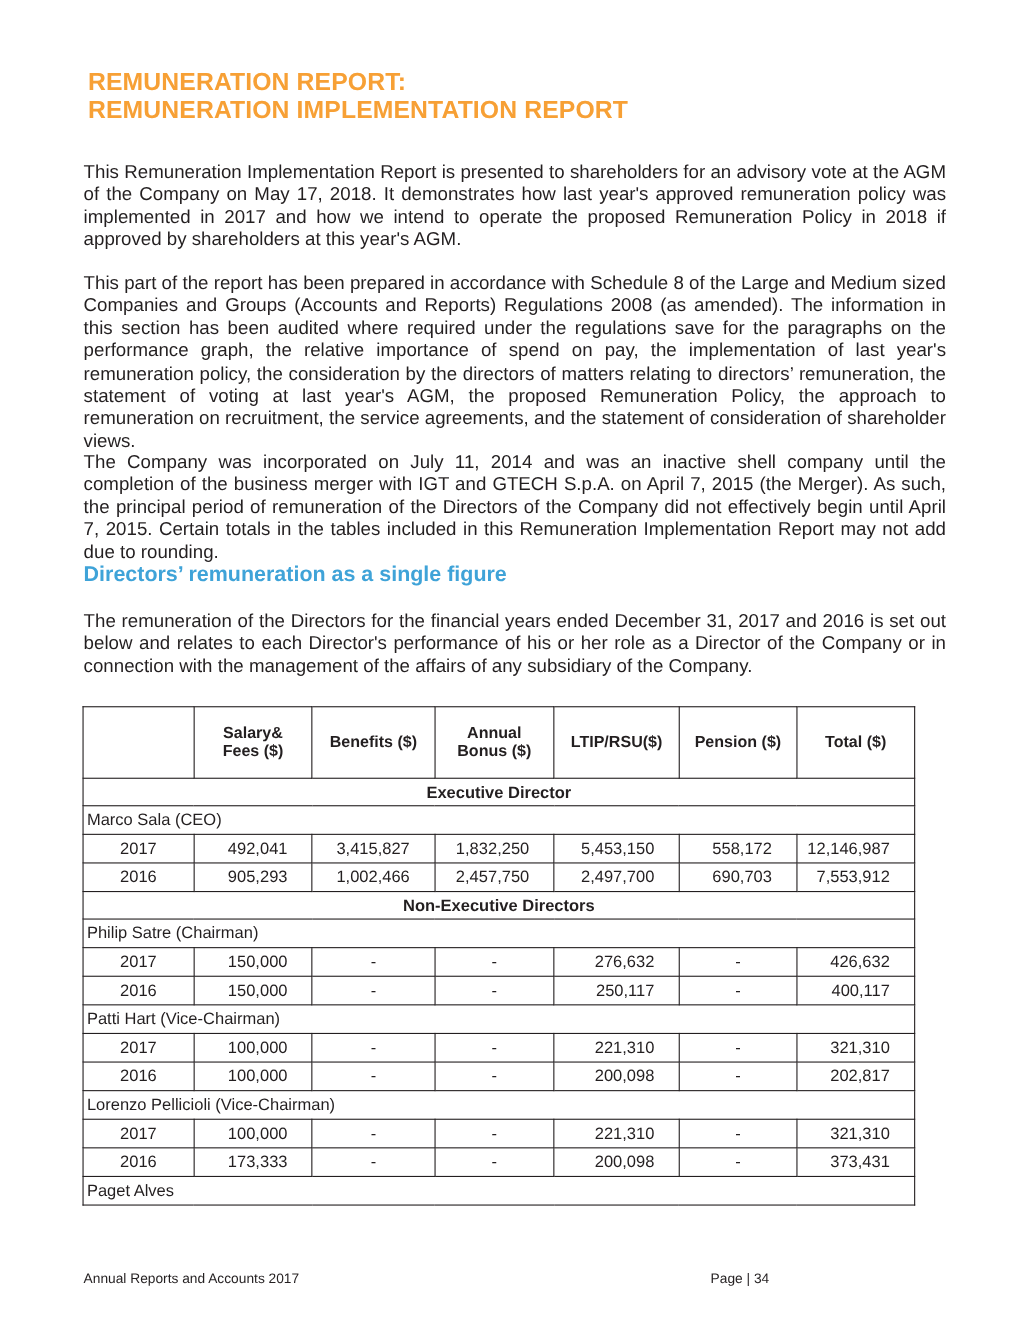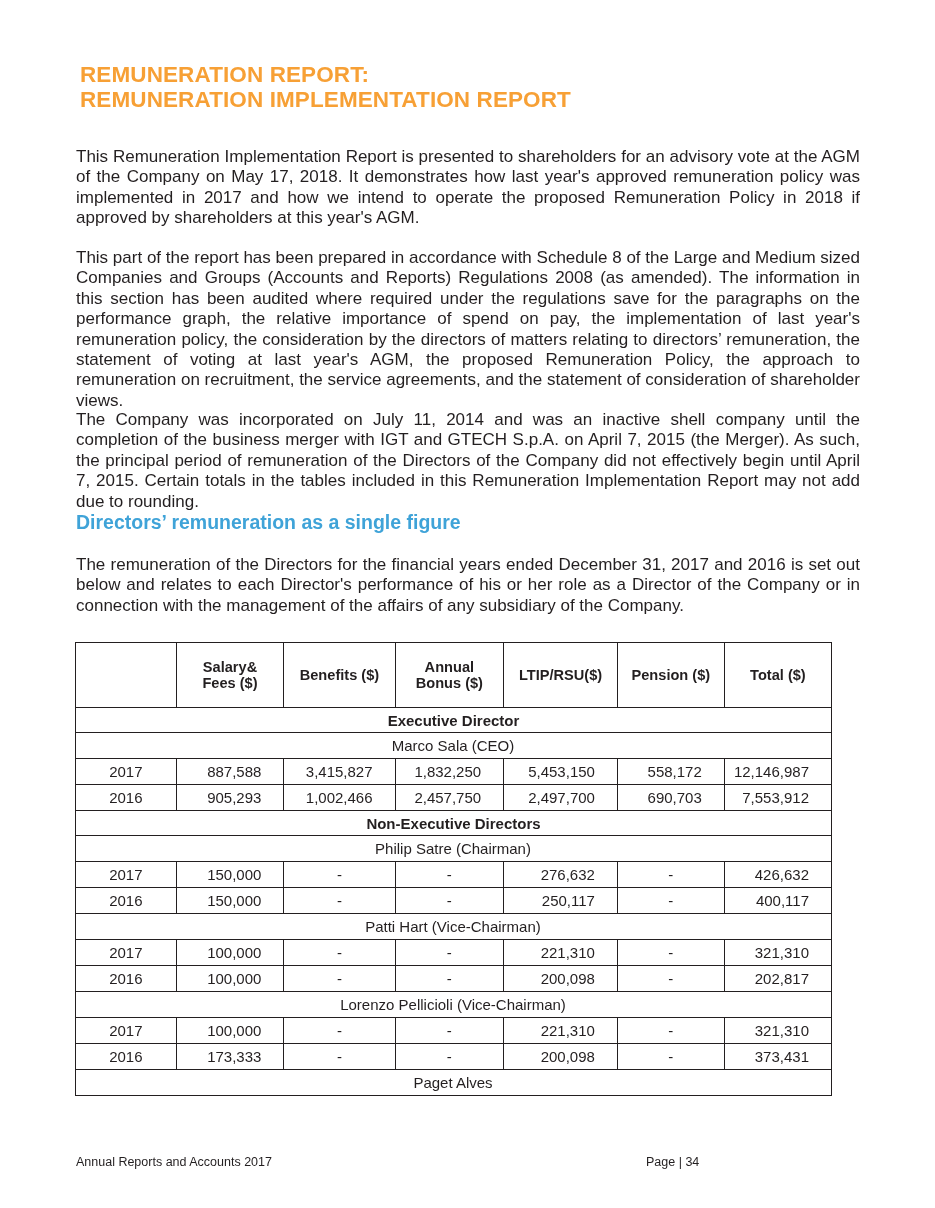--- a/index.html
+++ b/index.html
@@ -73,21 +73,21 @@
       text-align: center;
       vertical-align: middle;
     }
     table.remun tr.section td {
       height: 24px;
       font-weight: bold;
       text-align: center;
     }
     table.remun tr.person td {
       height: 25px;
-      text-align: center;
+      text-align: left;
       padding-left: 3px;
       margin-left: 28px;
     }
     table.remun tr.yr td {
       height: 25px;
       text-align: center;
     }
     table.remun tr.yr td.num {
       text-align: right;
       padding-right: 22px;
@@ -169,21 +169,21 @@
   </thead>
   <tbody id="tbody">
       <tr class="section">
         <td colspan="7">Executive Director</td>
       </tr>
       <tr class="person">
         <td colspan="7">Marco Sala (CEO)</td>
       </tr>
       <tr class="yr">
         <td class="year">2017</td>
-        <td class="num">887,588</td>
+        <td class="num">492,041</td>
         <td class="num">3,415,827</td>
         <td class="num">1,832,250</td>
         <td class="num">5,453,150</td>
         <td class="num">558,172</td>
         <td class="num">12,146,987</td>
       </tr>
       <tr class="yr">
         <td class="year">2016</td>
         <td class="num">905,293</td>
         <td class="num">1,002,466</td>

